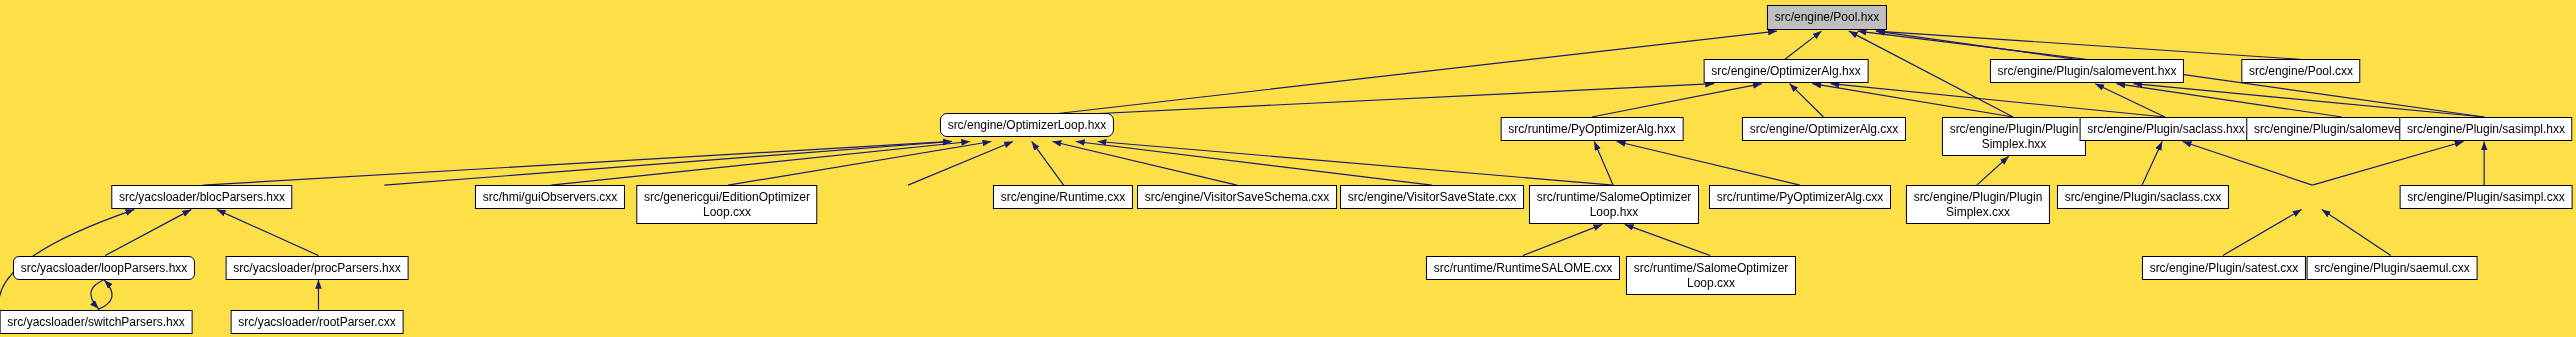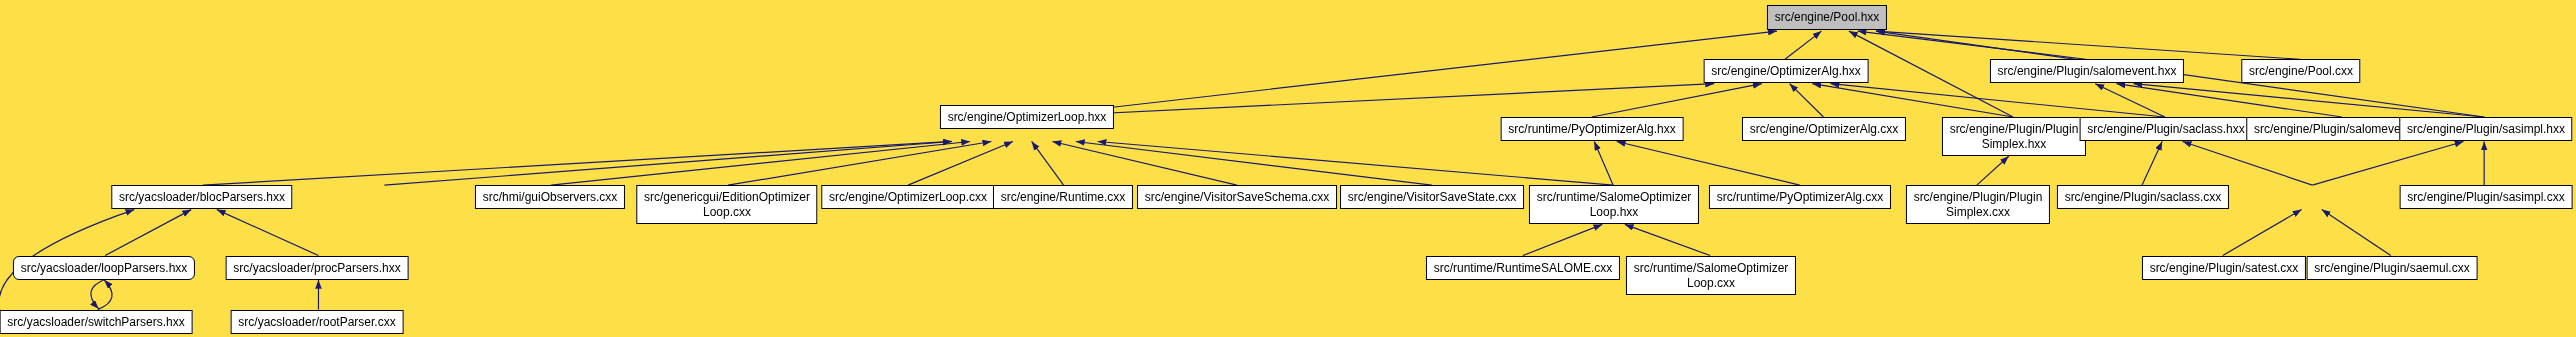--- a/index.html
+++ b/index.html
@@ -90,21 +90,21 @@
     </div>
     <div class="node" title="src/engine/OptimizerAlg.hxx" style="left: 1786px; top: 59px;">
       <div>src/engine/OptimizerAlg.hxx</div>
     </div>
     <div class="node" title="src/engine/Plugin/salomevent.hxx" style="left: 2087px; top: 59px;">
       <div>src/engine/Plugin/salomevent.hxx</div>
     </div>
     <div class="node" title="src/engine/Pool.cxx" style="left: 2301px; top: 59px;">
       <div>src/engine/Pool.cxx</div>
     </div>
-    <div class="node" title="src/engine/OptimizerLoop.hxx" style="left: 1027px; top: 105px;">
+    <div class="node" title="src/engine/OptimizerLoop.hxx" style="left: 1027px; top: 113px; border-radius: 7px;">
       <div>src/engine/OptimizerLoop.hxx</div>
     </div>
     <div class="node" title="src/runtime/PyOptimizerAlg.hxx" style="left: 1592px; top: 117px;">
       <div>src/runtime/PyOptimizerAlg.hxx</div>
     </div>
     <div class="node" title="src/engine/OptimizerAlg.cxx" style="left: 1824px; top: 117px;">
       <div>src/engine/OptimizerAlg.cxx</div>
     </div>
     <div class="node" title="src/engine/Plugin/PluginSimplex.hxx" style="left: 2014px; top: 117px;">
       <div>src/engine/Plugin/Plugin</div>
@@ -121,23 +121,20 @@
     </div>
     <div class="node" title="src/yacsloader/blocParsers.hxx" style="left: 202px; top: 185px;">
       <div>src/yacsloader/blocParsers.hxx</div>
     </div>
     <div class="node" title="src/hmi/guiObservers.cxx" style="left: 550px; top: 185px;">
       <div>src/hmi/guiObservers.cxx</div>
     </div>
     <div class="node" title="src/genericgui/EditionOptimizerLoop.cxx" style="left: 727px; top: 185px;">
       <div>src/genericgui/EditionOptimizer</div>
       <div>Loop.cxx</div>
-    </div>
-    <div class="node" title="src/engine/OptimizerLoop.cxx" style="left: 908px; top: 185px;">
-      <div>src/engine/OptimizerLoop.cxx</div>
     </div>
     <div class="node" title="src/engine/Runtime.cxx" style="left: 1063px; top: 185px;">
       <div>src/engine/Runtime.cxx</div>
     </div>
     <div class="node" title="src/engine/VisitorSaveSchema.cxx" style="left: 1237px; top: 185px;">
       <div>src/engine/VisitorSaveSchema.cxx</div>
     </div>
     <div class="node" title="src/engine/VisitorSaveState.cxx" style="left: 1432px; top: 185px;">
       <div>src/engine/VisitorSaveState.cxx</div>
     </div>

